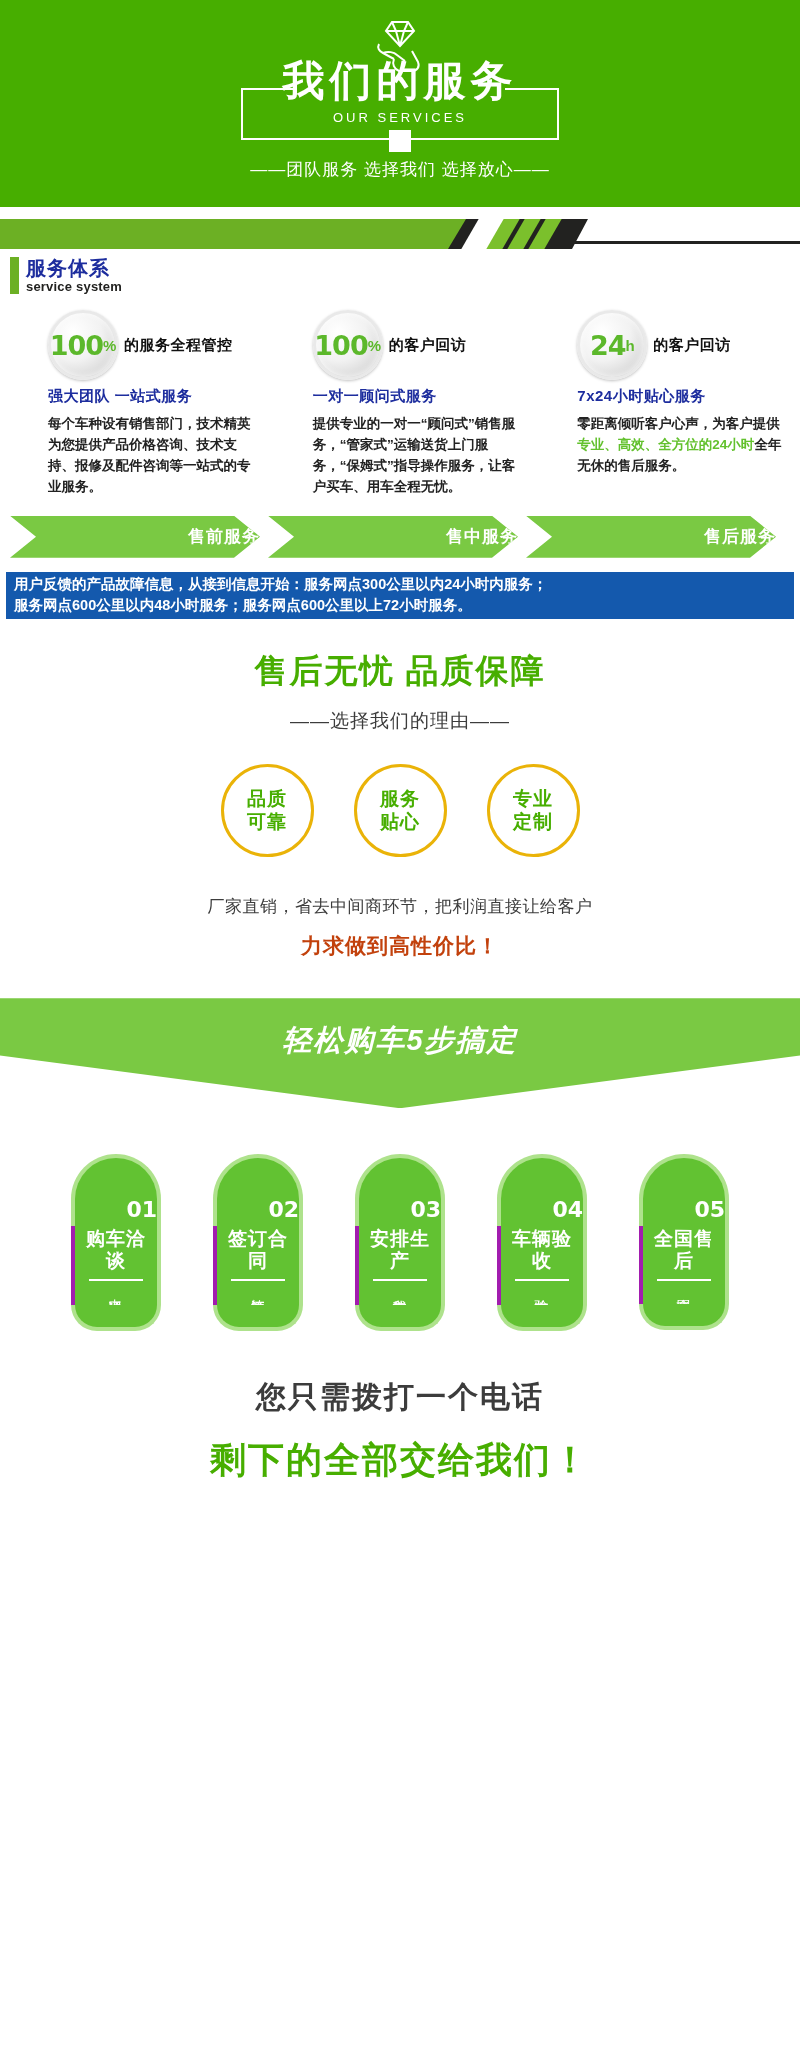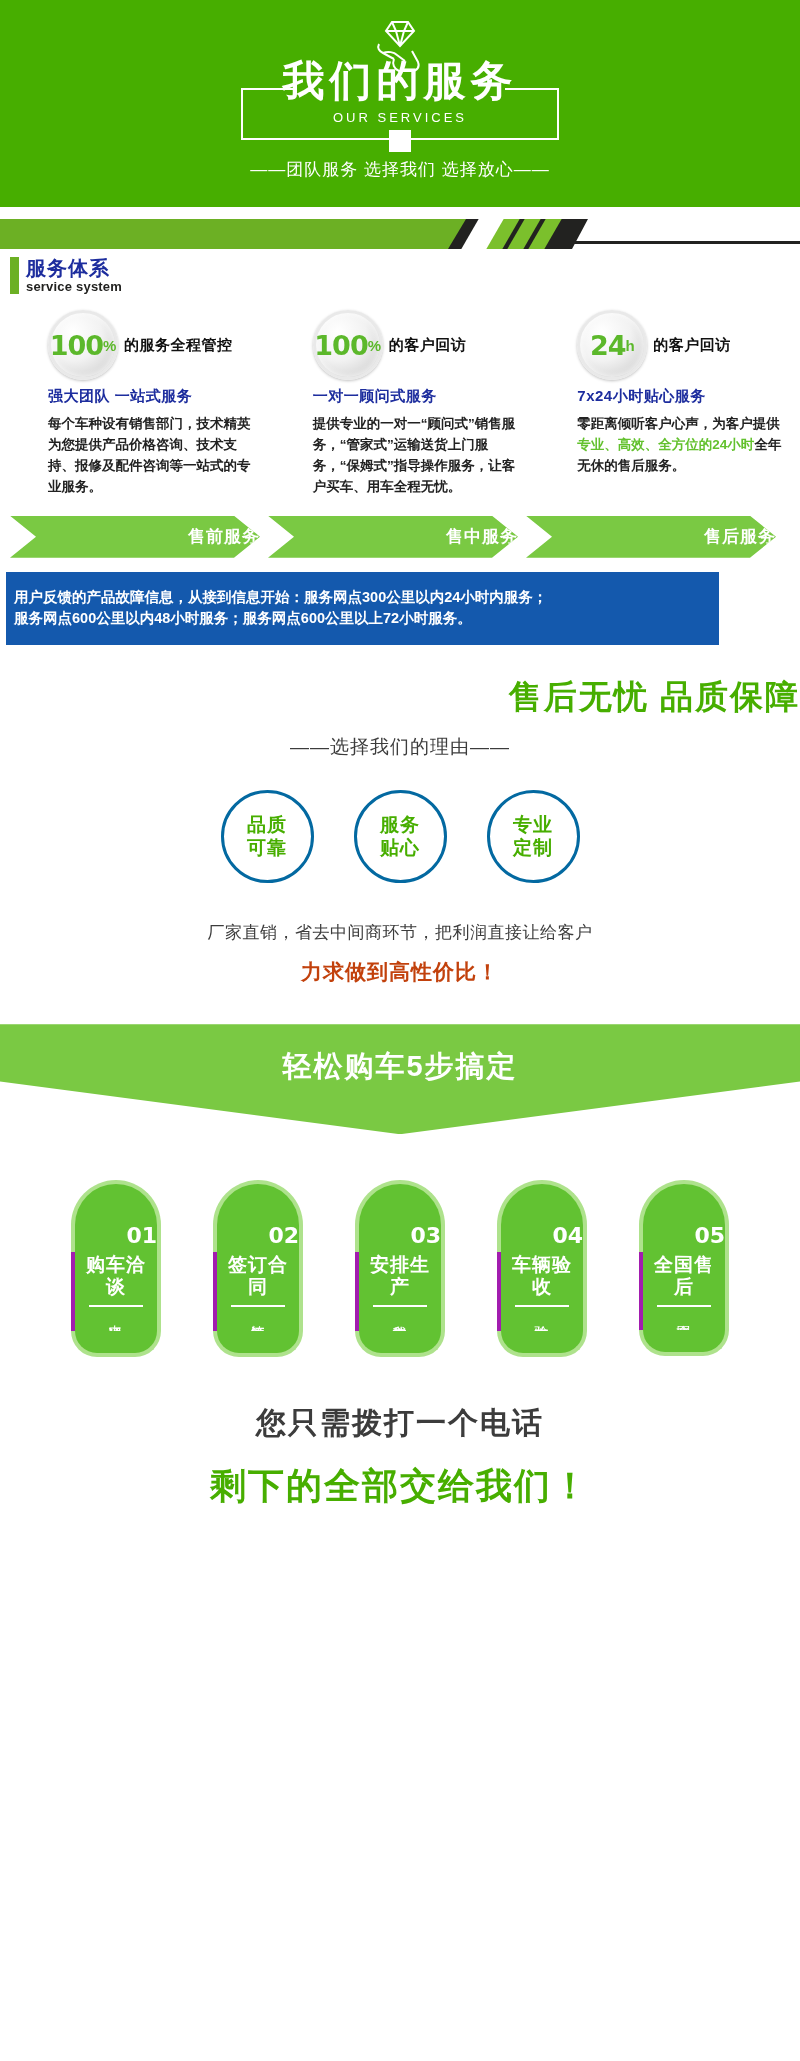--- a/index.html
+++ b/index.html
@@ -155,51 +155,51 @@
   .arrows { display: flex; gap: 8px; padding: 18px 10px 0 10px; }
   .arrow {
     width: 250px; height: 42px; background: #7ac943; position: relative;
     clip-path: polygon(0 0, calc(100% - 26px) 0, 100% 50%, calc(100% - 26px) 100%, 0 100%, 26px 50%);
     display: flex; align-items: center; justify-content: flex-end;
   }
   .arrow span { font-size: 17px; font-weight: bold; color: #ffffff; letter-spacing: 1px; }
 
   
   .blue-strip {
-    margin: 14px 6px 0 6px; width: 713px; background: #1459ad;
-    padding: 15px 8px; color: #ffffff; font-size: 14.5px; font-weight: bold; line-height: 1.5;
+    margin: 14px 6px 0 6px; width: 788px; background: #1459ad;
+    padding: 2px 8px; color: #ffffff; font-size: 14.5px; font-weight: bold; line-height: 1.5;
   }
 
   
   .h2-green {
-    text-align: right; font-size: 33px; font-weight: bold; color: #47ae00;
+    text-align: center; font-size: 33px; font-weight: bold; color: #47ae00;
     margin-top: 30px; letter-spacing: 2px;
   }
   .h2-sub {
     text-align: center; font-size: 19px; color: #3c3c3c; margin-top: 14px; letter-spacing: 1px;
   }
 
   
   .pills { display: flex; justify-content: center; gap: 40px; margin-top: 30px; }
   .pill {
     width: 93px; height: 93px; border-radius: 50%;
-    border: 3px solid #0369a1; display: flex; align-items: center; justify-content: center;
+    border: 3px solid #eab308; display: flex; align-items: center; justify-content: center;
     background: #ffffff;
   }
   .pill span {
     font-size: 19px; font-weight: bold; color: #47ae00; line-height: 1.2;
     text-align: center; letter-spacing: 1px;
   }
 
   
   .direct { text-align: center; font-size: 17px; color: #3c3c3c; margin-top: 38px; letter-spacing: .5px; }
   .direct2 { text-align: center; font-size: 21px; font-weight: bold; color: #c2410c; margin-top: 14px; letter-spacing: 1px; }
 
   
-  .chev-wrap { margin-top: 38px; position: relative; width: 800px; height: 120px; }
+  .chev-wrap { margin-top: 38px; position: relative; width: 800px; height: 120px; font-style: italic; }
   .chev {
     width: 800px; height: 110px; background: #7ac943;
     clip-path: polygon(0 0, 100% 0, 100% 52%, 50% 100%, 0 52%);
     display: flex; align-items: flex-start; justify-content: center;
   }
   .chev span {
     font-size: 29px; font-weight: bold; color: #ffffff; margin-top: 23px; letter-spacing: 2px;
   }
 
   

